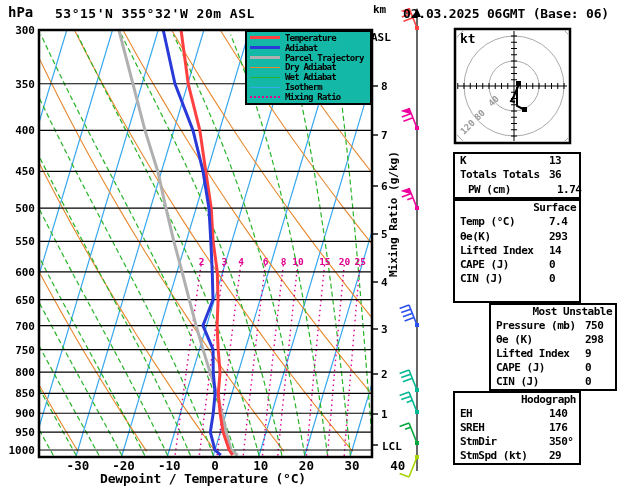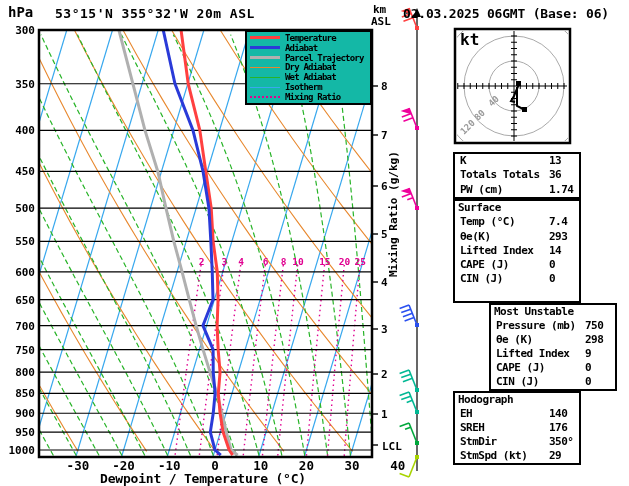--- a/index.html
+++ b/index.html
@@ -4,38 +4,38 @@
 <style>
   html,body{margin:0;padding:0;background:#fff;}
   .app{position:relative;width:629px;height:486px;background:#fff;overflow:hidden;
        font-family:"DejaVu Sans Mono",monospace;font-weight:bold;color:#000;}
   svg{position:absolute;left:0;top:0;}
   .lbl{position:absolute;white-space:pre;line-height:1;}
   .title{left:55px;top:7px;font-size:13px;letter-spacing:.5px;}
   .date{left:403px;top:7px;font-size:13px;letter-spacing:-0.2px;}
   .hpa{left:8px;top:5px;font-size:14px;}
   .km{left:373px;top:4px;font-size:11px;}
-  .asl{left:371px;top:16px;font-size:11px;}
+  .asl{left:371px;top:32px;font-size:11px;}
   .xtitle{left:100px;top:472px;font-size:13px;letter-spacing:-0.2px;}
   .mixlabel{left:388px;top:277px;font-size:11px;transform:rotate(-90deg);transform-origin:0 0;white-space:pre;}
   .lcl{left:382px;top:441px;font-size:11px;}
-  .kt{left:460px;top:32px;font-size:16px;}
+  .kt{left:460px;top:32px;font-size:13px;}
   .copyright{left:452px;top:470px;font-size:13px;letter-spacing:-0.5px;}
   .legend{position:absolute;left:245px;top:30px;width:127px;height:75px;background:#14b8a6;
           border:2px solid #000;box-sizing:border-box;display:flex;flex-direction:column;
           justify-content:space-around;padding:1px 2px 1px 3px;z-index:3;}
   .lrow{display:flex;align-items:center;height:9px;}
   .lswatch{width:30px;flex:none;margin-right:5px;}
   .llabel{font-size:9px;letter-spacing:-0.8px;white-space:pre;}
   .tbox{position:absolute;left:453px;width:128px;border:2px solid #000;box-sizing:border-box;
         background:#fff;padding:0 3px;}
   .trow{position:relative;font-size:11px;letter-spacing:-0.5px;white-space:pre;}
   .tlabel{position:absolute;left:2px;top:0;}
   .tvalue{position:absolute;left:91px;top:0;}
-  .thead{text-align:left;}
+  .thead{text-align:right;}
 </style>
 </head>
 <body>
 
 <div class="app">
   <svg id="skewt" width="629" height="486">
       <defs>
         <clipPath id="plot">
           <rect x="39" y="30" width="333" height="427"></rect>
         </clipPath>
@@ -322,21 +322,21 @@
 
   <div class="lbl mixlabel">Mixing Ratio (g/kg)</div>
   <div class="lbl lcl">LCL</div>
   <div class="lbl xtitle">Dewpoint / Temperature (°C)</div>
   <div class="lbl kt">kt</div>
 
   <div id="tables">
       <div class="tbox" style="top: 152px; height: 47px;">
         <div class="trow" style="height: 14.3333px; line-height: 14.3333px;"><span class="tlabel">K</span><span class="tvalue">13</span></div>
         <div class="trow" style="height: 14.3333px; line-height: 14.3333px;"><span class="tlabel">Totals Totals</span><span class="tvalue">36</span></div>
-        <div class="trow" style="height: 14.3333px; line-height: 14.3333px;"><span class="tlabel">PW (cm)</span><span class="tvalue">1.74</span></div>
+        <div class="trow" style="height: 14.3333px; line-height: 14.3333px; margin-left: 8px;"><span class="tlabel">PW (cm)</span><span class="tvalue">1.74</span></div>
       </div>
       <div class="tbox" style="top: 199px; height: 104px;">
         <div class="trow thead" style="height: 14.2857px; line-height: 14.2857px;">Surface</div>
         <div class="trow" style="height: 14.2857px; line-height: 14.2857px;"><span class="tlabel">Temp (°C)</span><span class="tvalue">7.4</span></div>
         <div class="trow" style="height: 14.2857px; line-height: 14.2857px;"><span class="tlabel">θe(K)</span><span class="tvalue">293</span></div>
         <div class="trow" style="height: 14.2857px; line-height: 14.2857px;"><span class="tlabel">Lifted Index</span><span class="tvalue">14</span></div>
         <div class="trow" style="height: 14.2857px; line-height: 14.2857px;"><span class="tlabel">CAPE (J)</span><span class="tvalue">0</span></div>
         <div class="trow" style="height: 14.2857px; line-height: 14.2857px;"><span class="tlabel">CIN (J)</span><span class="tvalue">0</span></div>
       </div>
       <div class="tbox" style="top: 303px; height: 88px; margin-left: 36px;">

